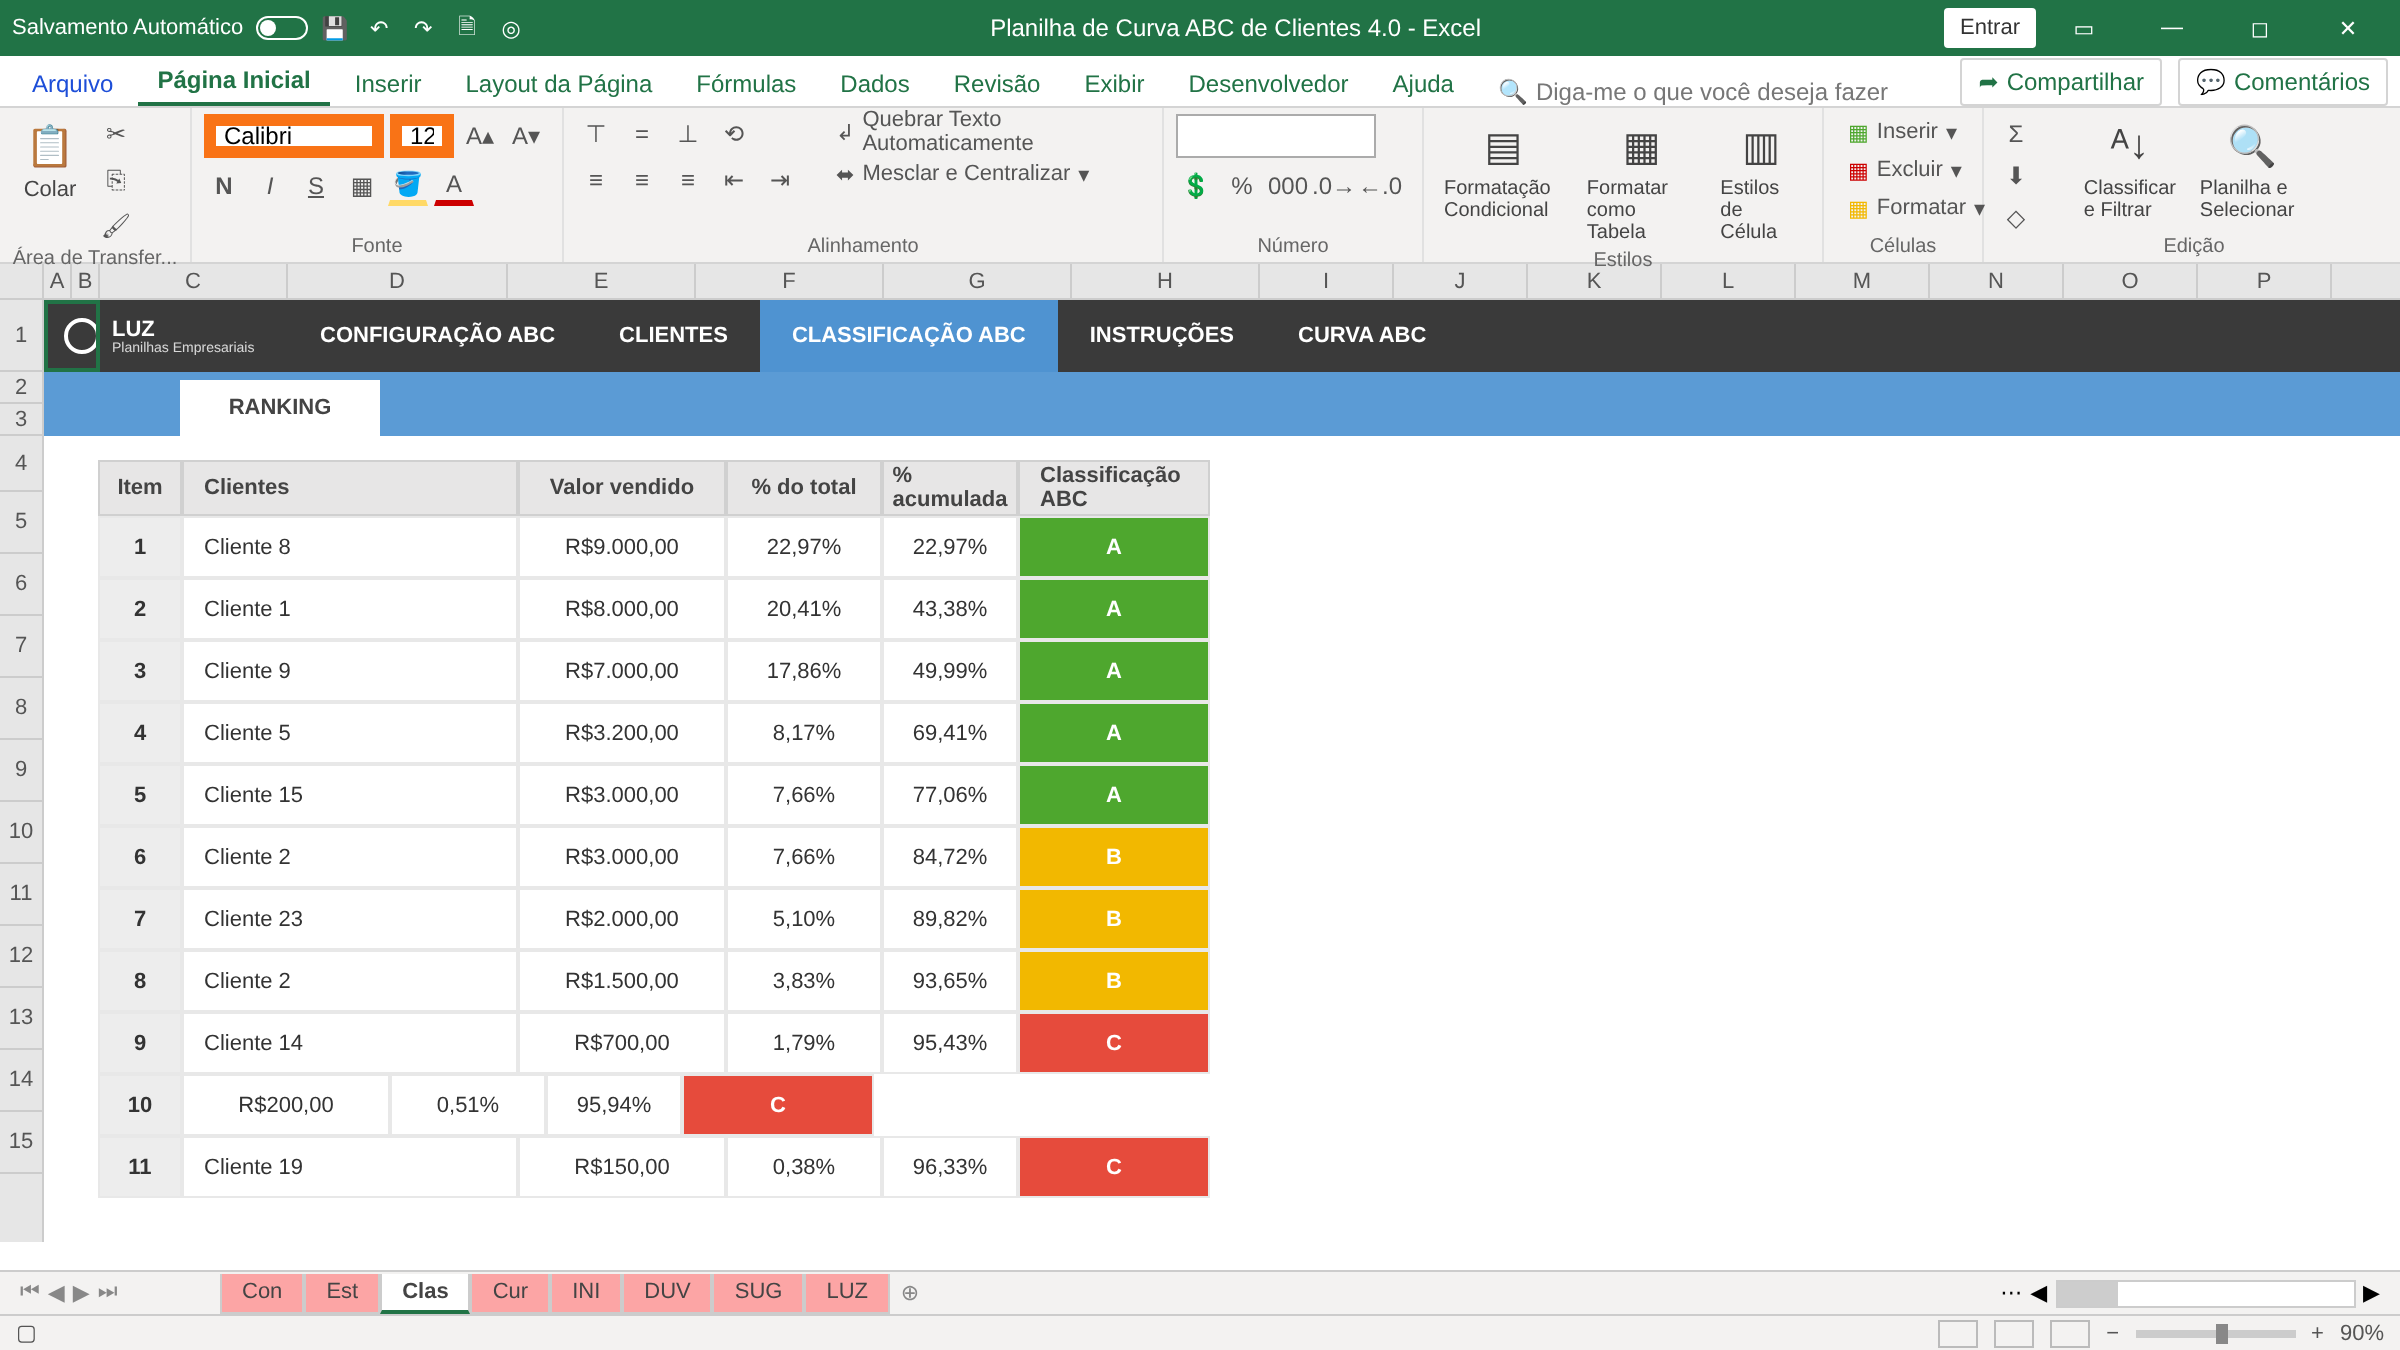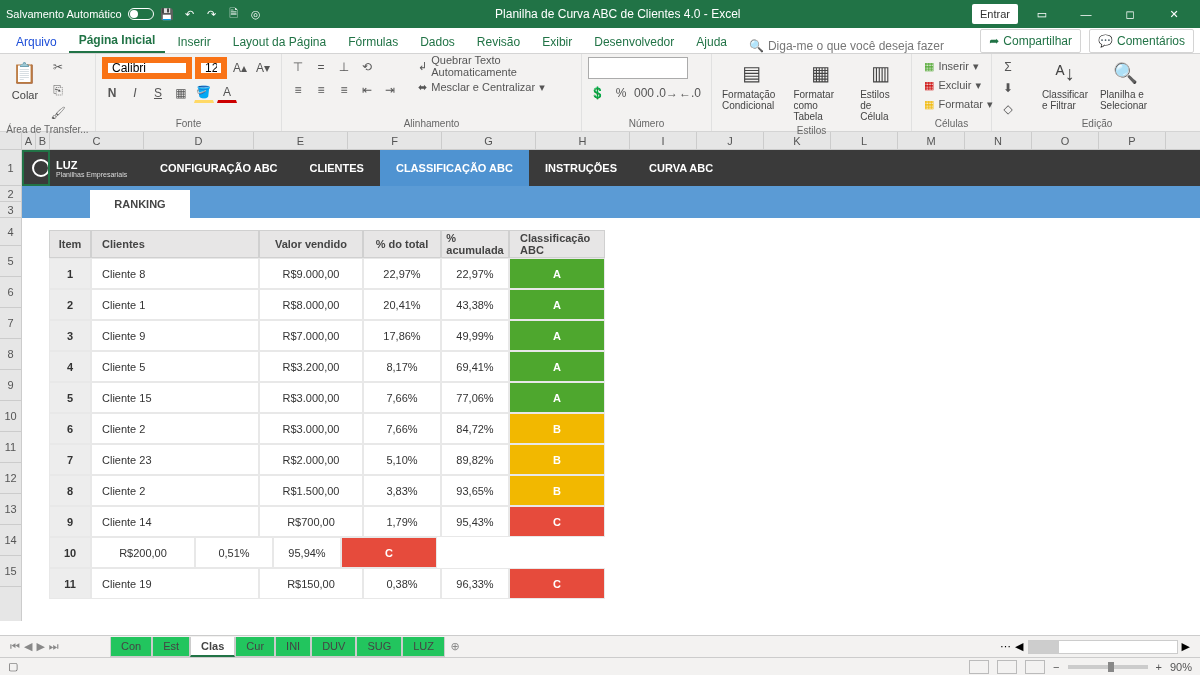--- a/index.html
+++ b/index.html
@@ -76,21 +76,21 @@
 .tr .td.cls { justify-content:center; color:#fff; font-weight:700; }
 .cA { background:#4ea72e !important; }
 .cB { background:#f2b800 !important; }
 .cC { background:#e64b3c !important; }
 .w-idx{width:42px}.w-cli{width:168px}.w-val{width:104px;justify-content:center}.w-pct{width:78px;justify-content:center}.w-acc{width:68px;justify-content:center}.w-cls{width:96px}
 
 
 .sheettabs { position:absolute; bottom:18px; left:0; right:0; height:22px; background:#f3f2f1; border-top:1px solid #ccc; display:flex; align-items:center; padding-left:110px; font-size:11px; }
 .sheettabs .nav { display:flex; gap:4px; position:absolute; left:10px; }
 .sheettabs .nav span { color:#888; cursor:pointer; }
-.sheettabs .st { padding:3px 10px; border:1px solid #ccc; border-top:none; background:#22c55e; cursor:pointer; color:#444; }
+.sheettabs .st { padding:3px 10px; border:1px solid #ccc; border-top:none; background:#fca5a5; cursor:pointer; color:#444; }
 .sheettabs .st.active { background:#fff; border-bottom:2px solid #217346; font-weight:600; }
 .sheettabs .plus { width:20px; text-align:center; color:#888; cursor:pointer; }
 .sheettabs .scroll { position:absolute; right:10px; display:flex; align-items:center; gap:4px; }
 .sheettabs .sbar { width:150px; height:14px; border:1px solid #ccc; background:#fff; position:relative; }
 .sheettabs .sbar .thumb { position:absolute; left:0; top:0; height:100%; width:30px; background:#cdcdcd; }
 
 
 .status { position:absolute; bottom:0; left:0; right:0; height:18px; background:#f3f2f1; border-top:1px solid #ccc; display:flex; align-items:center; font-size:11px; color:#555; padding:0 8px; }
 .status .right { margin-left:auto; display:flex; align-items:center; gap:8px; }
 .status .vbtn { width:20px; height:14px; border:1px solid #bbb; cursor:pointer; }

